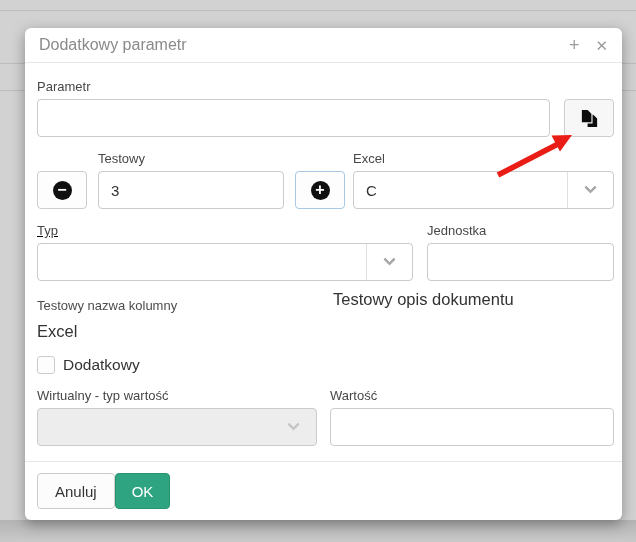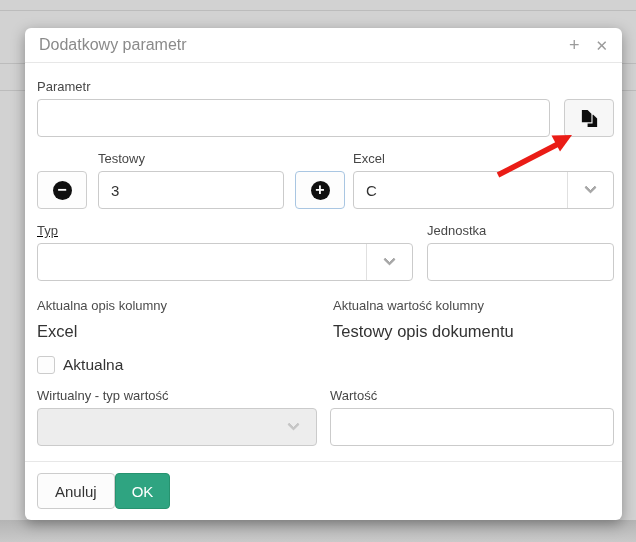--- a/index.html
+++ b/index.html
@@ -195,32 +195,31 @@
         </div>
       </div>
       <div class="jedn-col">
         <div class="field-label">Jednostka</div>
         <input class="text-input" type="text" value="" style="">
       </div>
     </div>
 
     <div class="info-row">
       <div class="info-left">
-        <div class="info-label">Aktualna opis kolumny</div>
+        <div class="info-label">Testowy nazwa kolumny</div>
         <div class="info-value">Excel</div>
       </div>
       <div class="info-right">
-        <div class="info-label">Aktualna wartość kolumny</div>
         <div class="info-value">Testowy opis dokumentu</div>
       </div>
     </div>
 
     <div class="check-row">
       <input type="checkbox" class="checkbox" style="">
-      <span class="check-label">Aktualna</span>
+      <span class="check-label">Dodatkowy</span>
     </div>
 
     <div class="row-cols">
       <div class="virt-col">
         <div class="field-label">Wirtualny - typ wartość</div>
         <div class="select disabled">
           <span class="sel-value"></span>
           <span class="sel-caret">
               <i class="chev"></i>
             </span>

